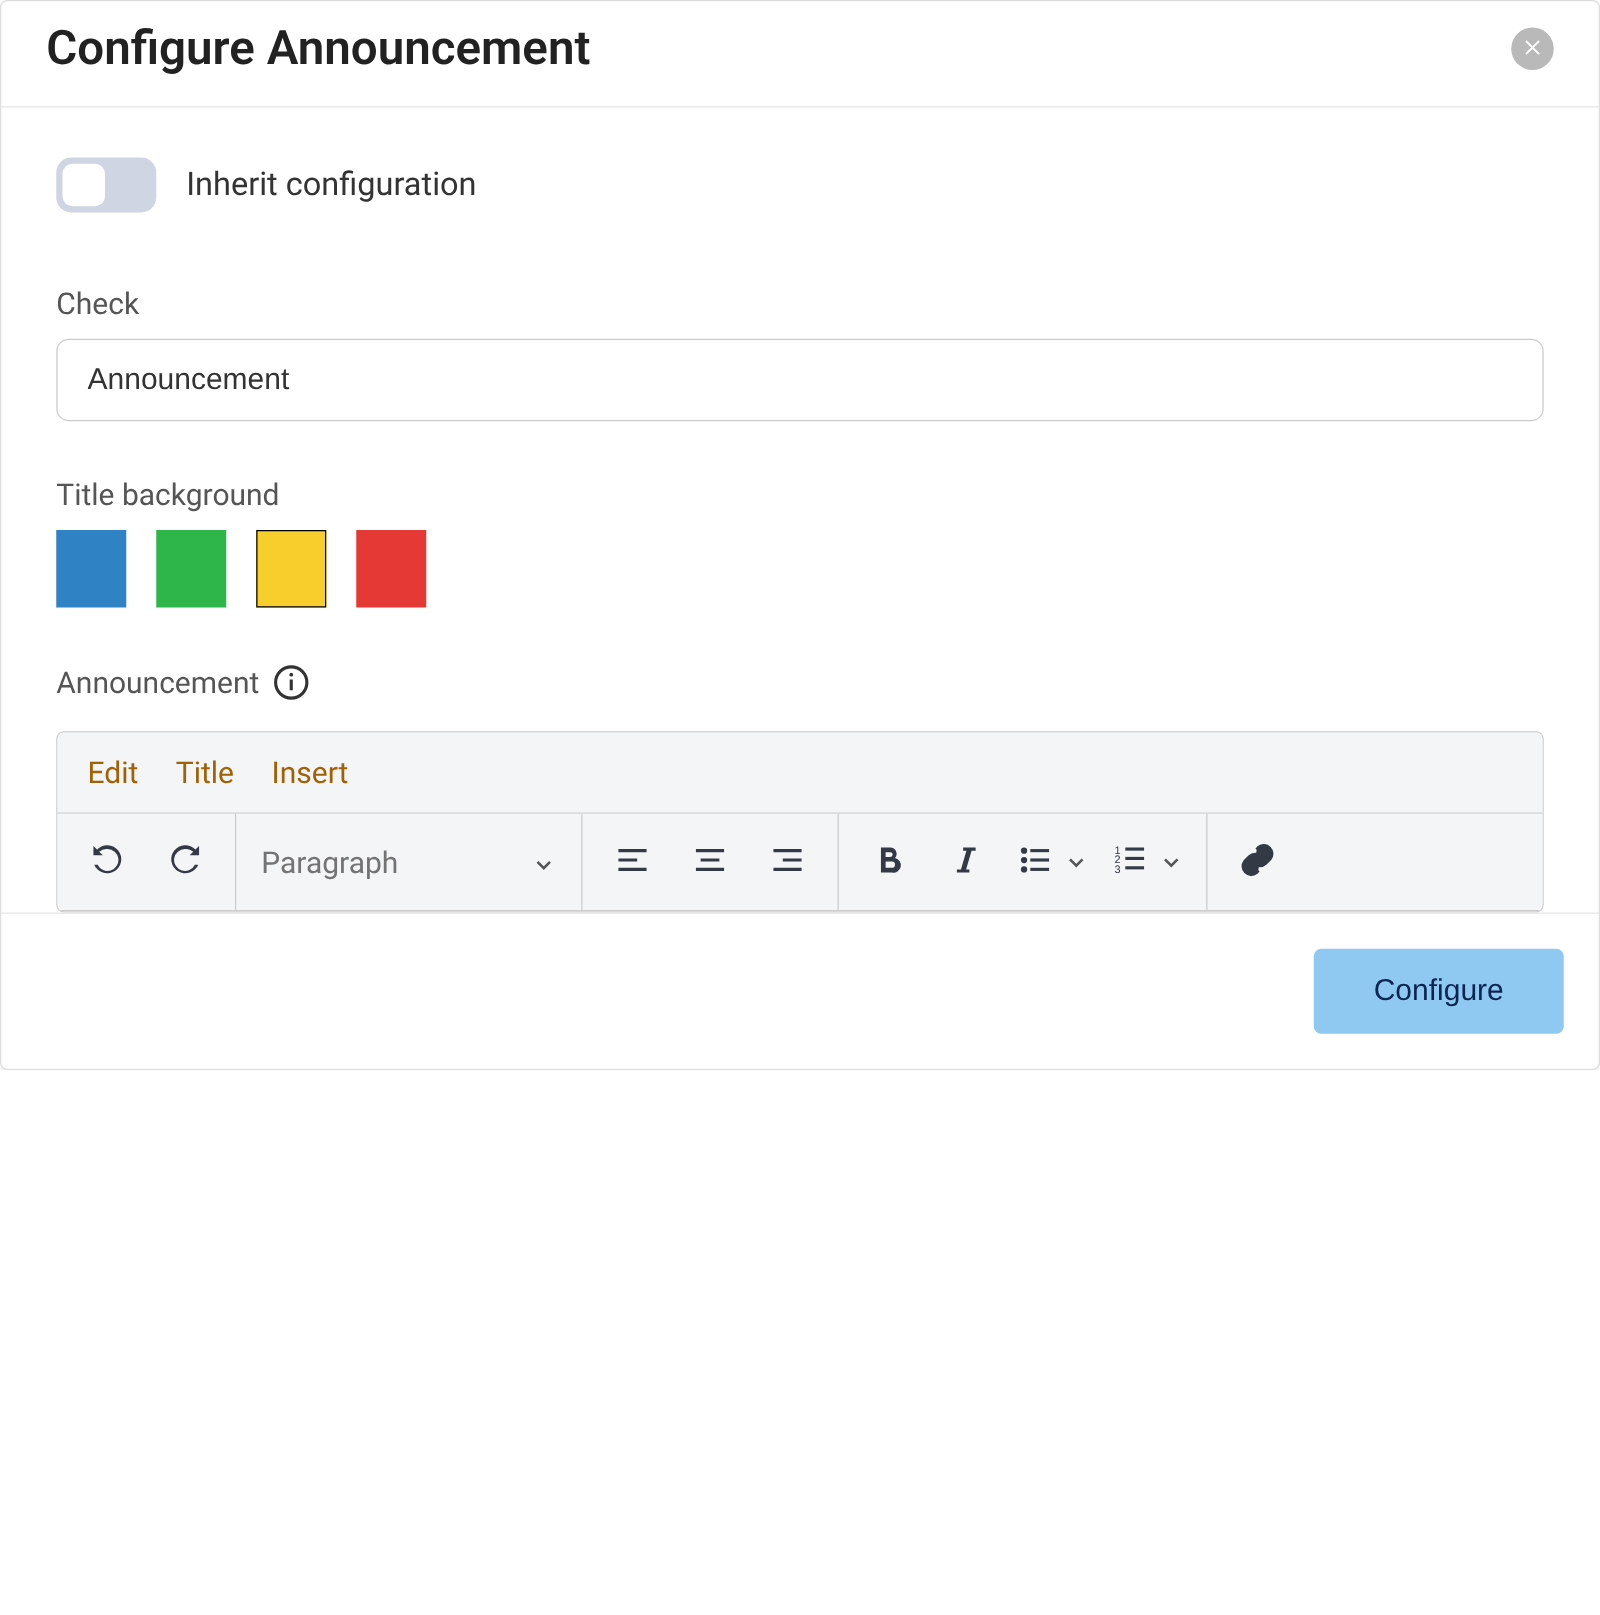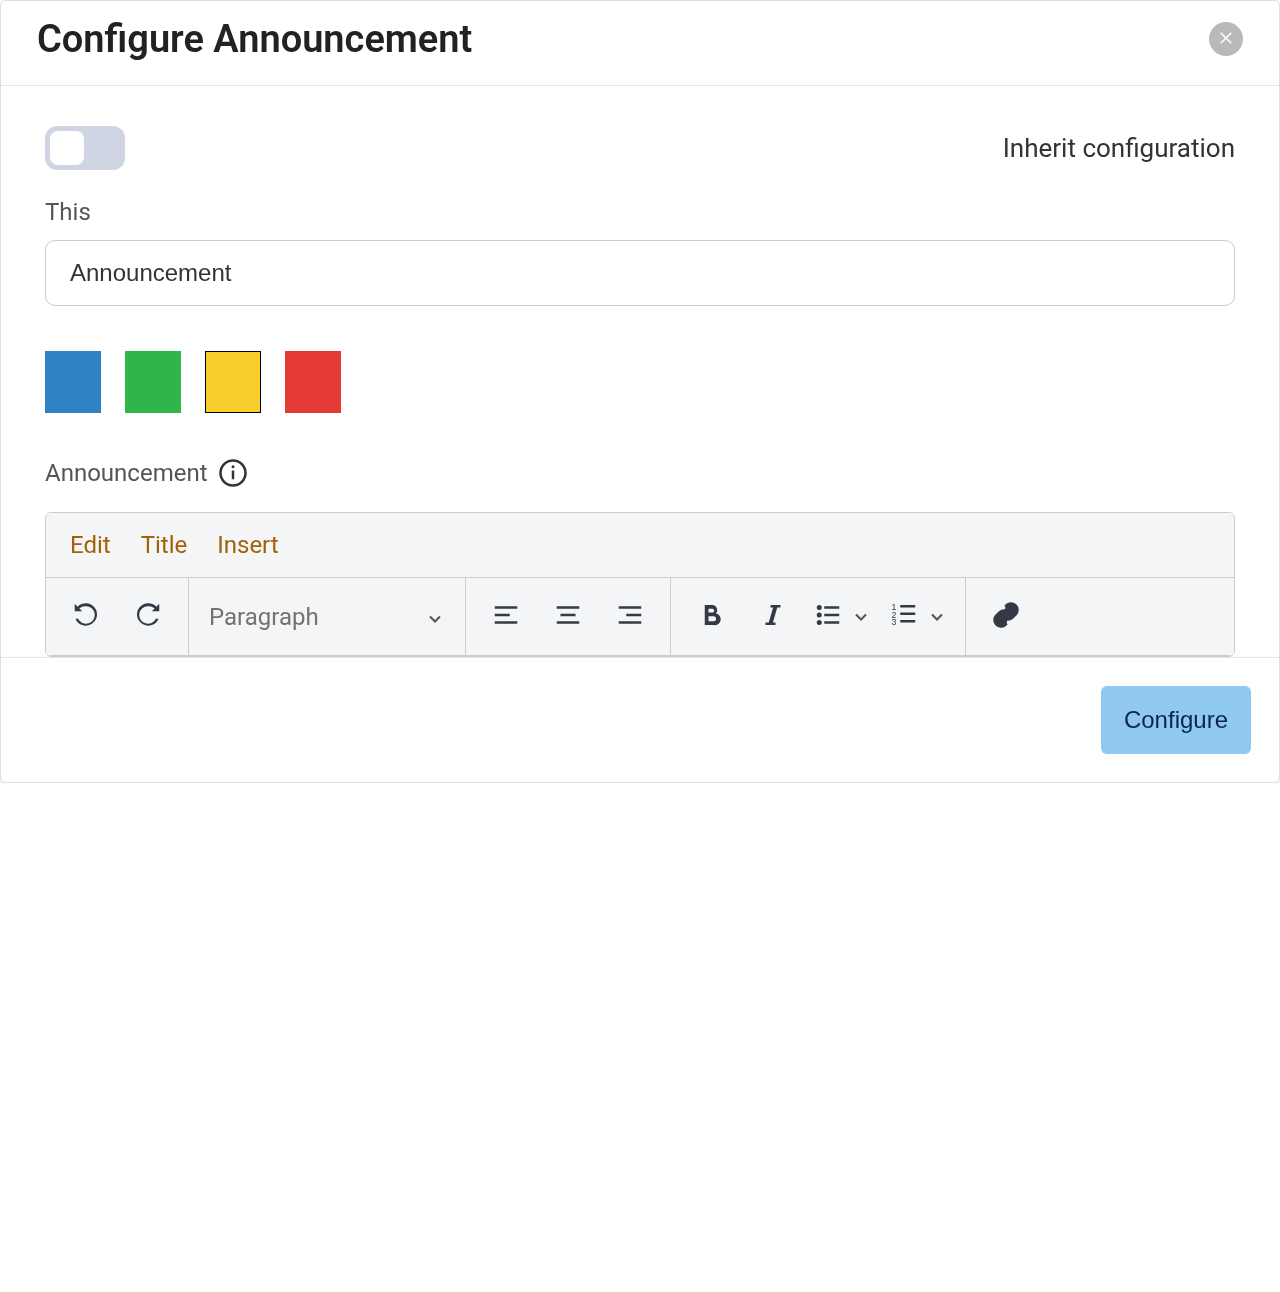--- a/index.html
+++ b/index.html
@@ -40,23 +40,22 @@
     justify-content: center;
     cursor: pointer;
     color: #fff;
   }
   .close-btn svg { width: 18px; height: 18px; fill: #fff; }
   .modal-body {
     padding: 40px 44px 0 44px;
     flex: 1;
   }
   .toggle-row {
-    display: flex; align-items: center; gap: 36px;
-    margin-bottom: 28px;
-    justify-content: space-between;
+    display: flex; align-items: center; gap: 24px;
+    margin-bottom: 59px;
   }
   .toggle {
     width: 80px; height: 44px;
     background: #cfd5e3;
     border-radius: 12px;
     position: relative;
     cursor: pointer;
   }
   .toggle-knob {
     position: absolute;
@@ -167,21 +166,21 @@
   .modal-footer {
     border-top: 1px solid #e5e5e5;
     padding: 28px 28px;
     display: flex;
     justify-content: flex-end;
   }
   .configure-btn {
     background: #8fc8f1;
     color: #0a2550;
     font-size: 24px;
-    padding: 20px 23px;
+    padding: 20px 48px;
     border: none;
     border-radius: 6px;
     cursor: pointer;
   }
   .with-list-chev {
     display: flex; align-items: center; gap: 8px; cursor: pointer;
   }
 </style>
 </head>
 <body>
@@ -201,23 +200,24 @@
 
   <div class="modal-body">
 
     <div class="toggle-row">
       <div class="toggle">
         <div class="toggle-knob"></div>
       </div>
       <div class="toggle-label">Inherit configuration</div>
     </div>
 
-    <div class="field-label">This</div>
+    <div class="field-label">Check</div>
     <input class="text-input" type="text" value="Announcement" style="">
 
+    <div class="field-label">Title background</div>
     <div class="color-row">
       <div class="color-swatch" style="background:#2f83c4;"></div>
       <div class="color-swatch" style="background:#2fb64b;"></div>
       <div class="color-swatch" style="background:#f7ce2c;border:1px solid #000;"></div>
       <div class="color-swatch" style="background:#e53935;"></div>
     </div>
 
     <div class="field-label">
       <span>Announcement</span>
       <span class="info-icon">

